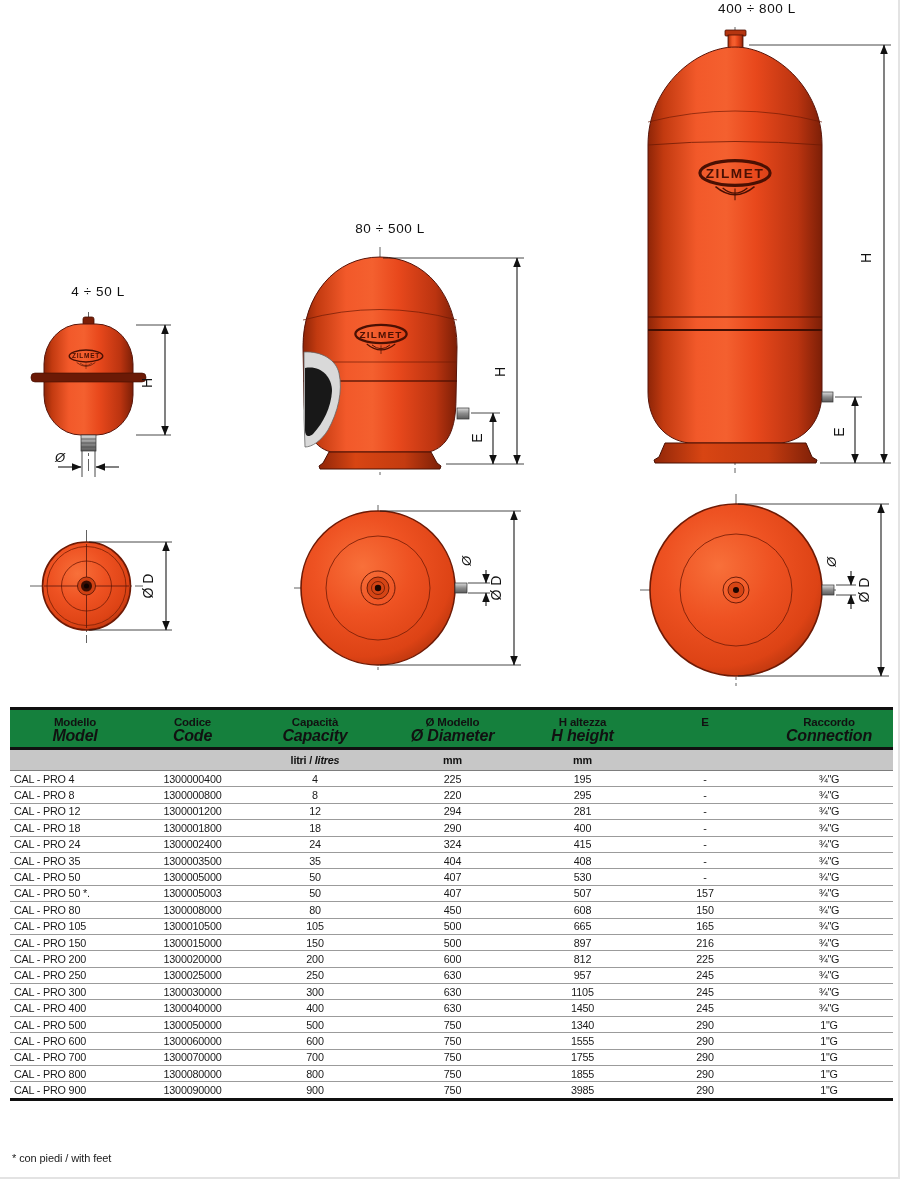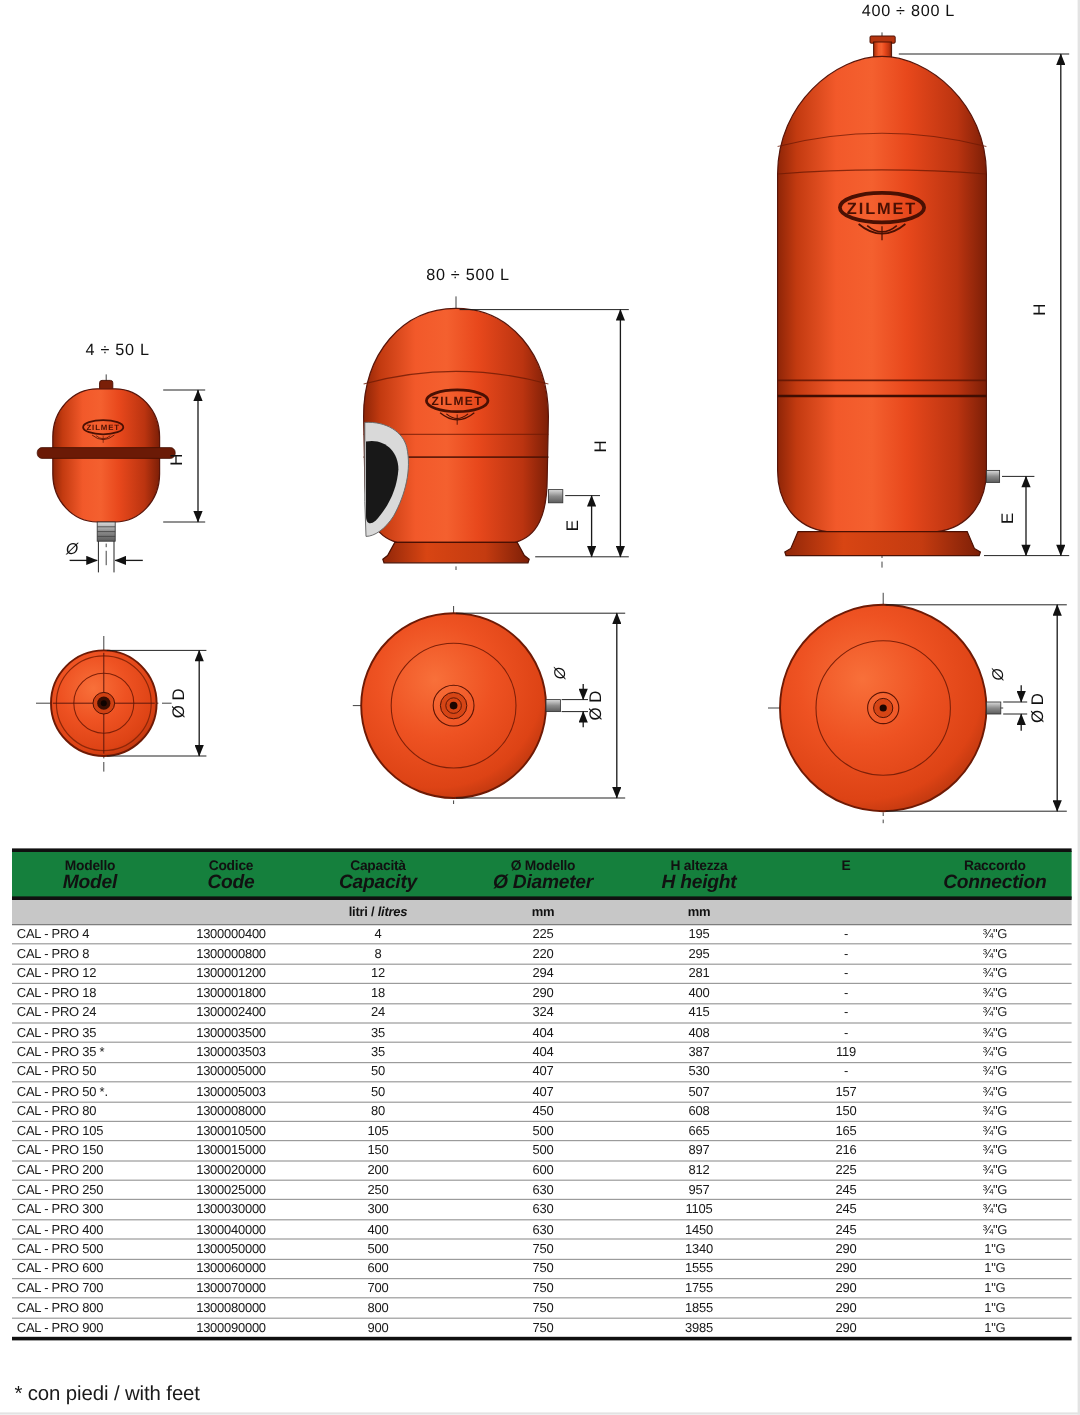--- a/index.html
+++ b/index.html
@@ -23,21 +23,21 @@
   table.spec thead tr.hdr th { background:#15803d; padding:5px 0 4px; border-bottom:3px solid #101010; vertical-align:middle; }
   .h-it { font-size:11.5px; font-weight:bold; color:#111; letter-spacing:-0.2px; line-height:14px; }
   .h-en { font-size:16px; font-weight:bold; font-style:italic; color:#111; letter-spacing:-0.2px; line-height:14px; min-height:14px; }
   table.spec tr.units td { background:#c7c7c7; font-size:10.8px; font-weight:bold; text-align:center;
     height:18px; color:#111; border-bottom:1px solid #7d7d7d; letter-spacing:-0.2px; }
   .u-it { font-style:italic; }
   table.spec tbody td { font-size:10.8px; text-align:center; height:15.4px; padding:0;
     border-top:1.4px solid #9b9b9b; color:#1a1a1a; letter-spacing:-0.2px; white-space:nowrap; }
   table.spec tbody tr:first-child td { border-top:none; }
   table.spec tbody td.model-cell { text-align:left; padding-left:4px; }
-  .footnote { position:absolute; left:12px; top:1152px; font-size:17px; color:#1a1a1a; letter-spacing:-0.1px; }
+  .footnote { position:absolute; left:12px; top:1152px; font-size:11px; color:#1a1a1a; letter-spacing:-0.1px; }
 </style>
 </head>
 <body>
 
 <div id="page">
 
   <svg width="900" height="700" viewBox="0 0 900 700" style="position:absolute;left:0;top:0;">
     <defs>
       <linearGradient id="gCyl" x1="0" y1="0" x2="1" y2="0">
         <stop offset="0" stop-color="#8e2507"></stop>
@@ -314,29 +314,20 @@
           <tr>
             <td class="model-cell">CAL - PRO 35</td>
             <td>1300003500</td>
             <td>35</td>
             <td>404</td>
             <td>408</td>
             <td>-</td>
             <td>¾"G</td>
           </tr>
           <tr>
-            <td class="model-cell">CAL - PRO 35 *</td>
-            <td>1300003503</td>
-            <td>35</td>
-            <td>404</td>
-            <td>387</td>
-            <td>119</td>
-            <td>¾"G</td>
-          </tr>
-          <tr>
             <td class="model-cell">CAL - PRO 50</td>
             <td>1300005000</td>
             <td>50</td>
             <td>407</td>
             <td>530</td>
             <td>-</td>
             <td>¾"G</td>
           </tr>
           <tr>
             <td class="model-cell">CAL - PRO 50 *.</td>

